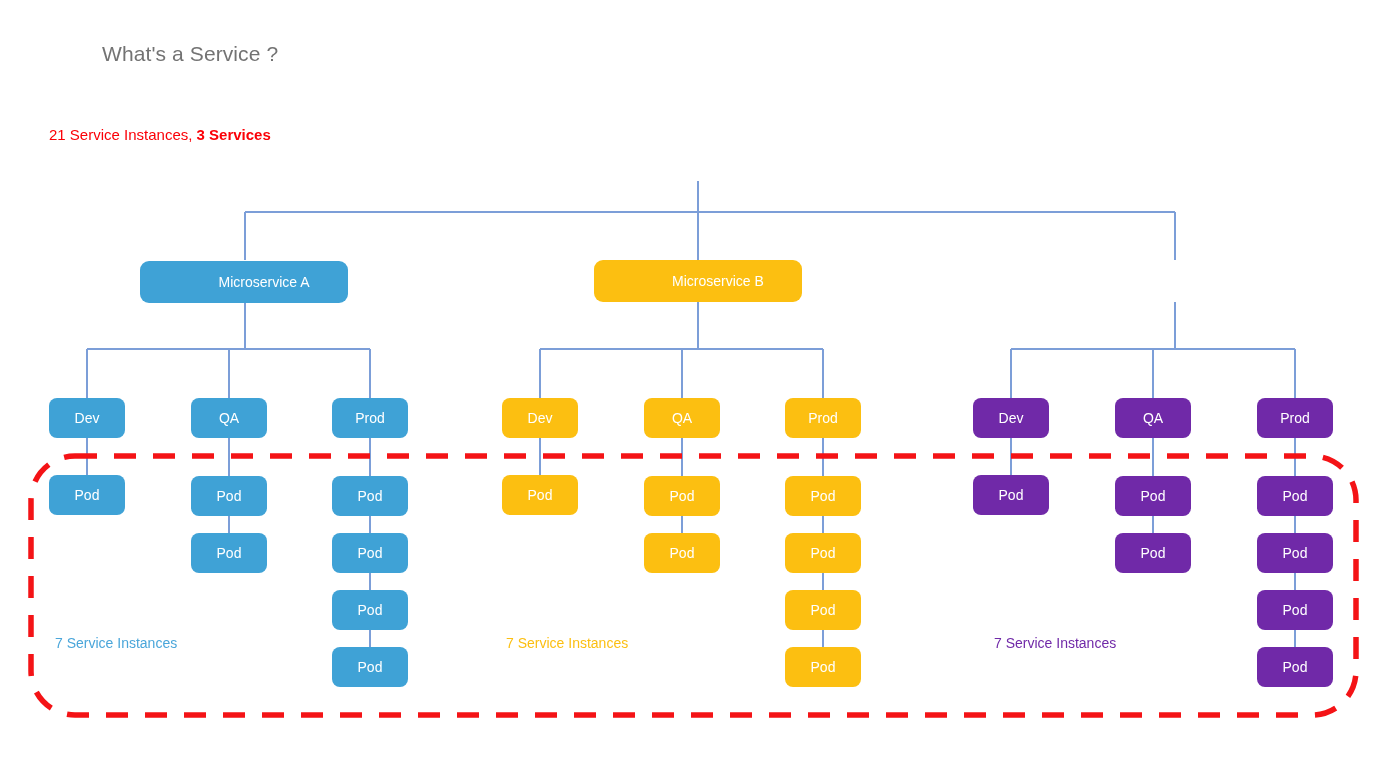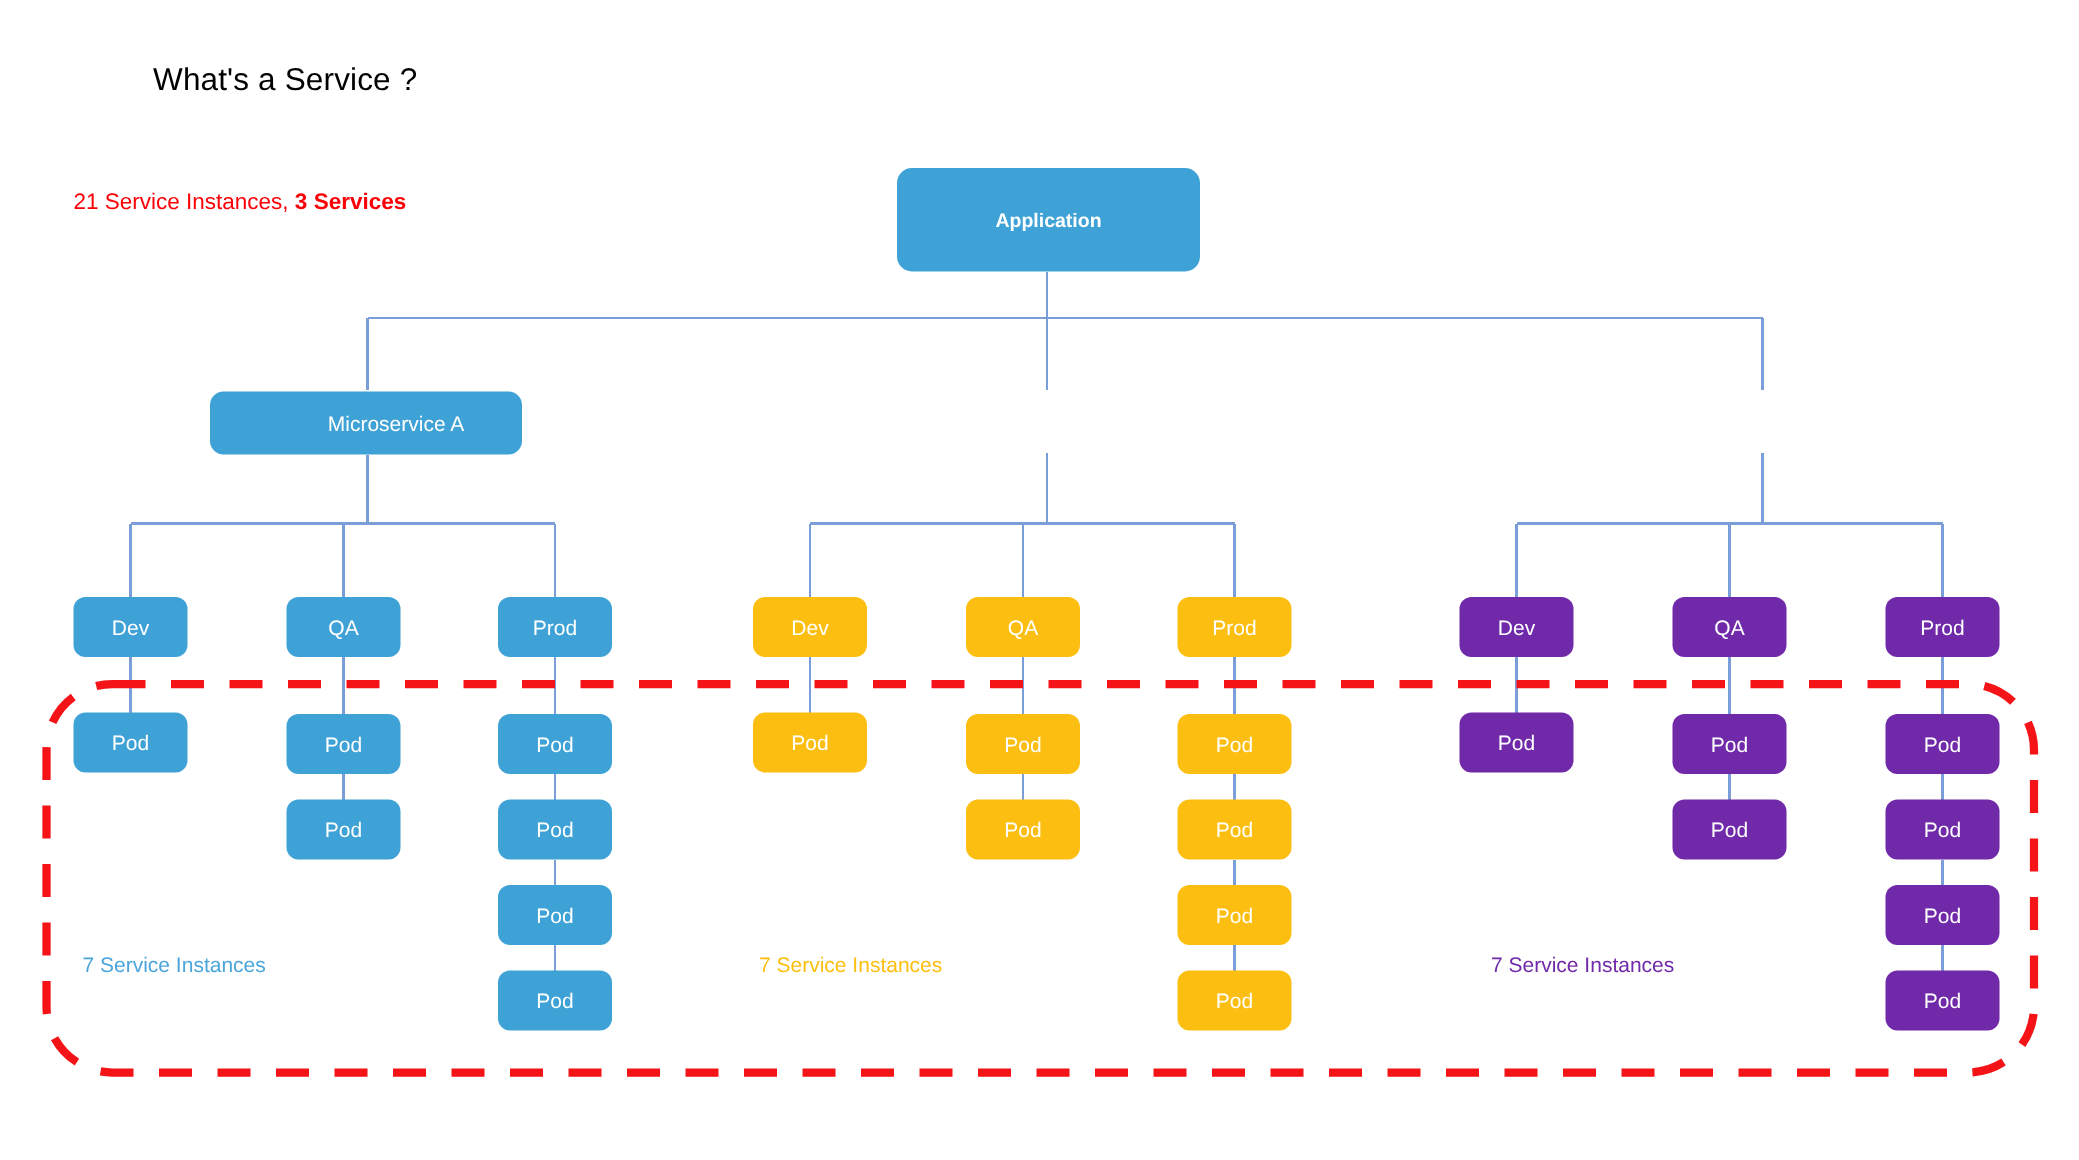--- a/index.html
+++ b/index.html
@@ -27,21 +27,21 @@
     left: 0; top: 0;
     width: 1386px;
     height: 773px;
     pointer-events: none;
   }
   .title {
     position: absolute;
     left: 102px;
     top: 42px;
     font-size: 21px;
-    color: #000000;
+    color: #737373;
     white-space: nowrap;
     letter-spacing: 0.1px;
   }
   .counts {
     position: absolute;
     left: 49px;
     top: 126px;
     font-size: 15px;
     color: #fb0007;
     white-space: nowrap;
@@ -150,27 +150,27 @@
       <path d="M1295,573 L1295,590"></path>
       <path d="M1295,630 L1295,647"></path>
     </g>
 
     <rect x="31" y="456" width="1325" height="259" rx="44" ry="44" fill="none" stroke="#f41316" stroke-width="5.5" stroke-dasharray="22 17" stroke-linecap="butt"></rect>
   </svg>
 
   <div class="title">What's a Service ?</div>
   <div class="counts"><span>21 Service Instances, </span><b>3 Services</b></div>
 
-  <div class="node app fill-blue" style="left:598px; top:112px; width:202px; height:69px;">
-    <span>Application</span>
-  </div>
 
   <div class="node svc fill-blue" style="left:140px; top:261px; width:208px; height:42px;">
     <span>Microservice A</span>
   </div>
+  <div class="node svc fill-yellow" style="left:594px; top:260px; width:208px; height:42px;">
+    <span>Microservice B</span>
+  </div>
 
   <div class="node env fill-blue" style="left:49px; top:398px; width:76px; height:40px;">
     <span>Dev</span>
   </div>
   <div class="node env fill-blue" style="left:191px; top:398px; width:76px; height:40px;">
     <span>QA</span>
   </div>
   <div class="node env fill-blue" style="left:332px; top:398px; width:76px; height:40px;">
     <span>Prod</span>
   </div>

